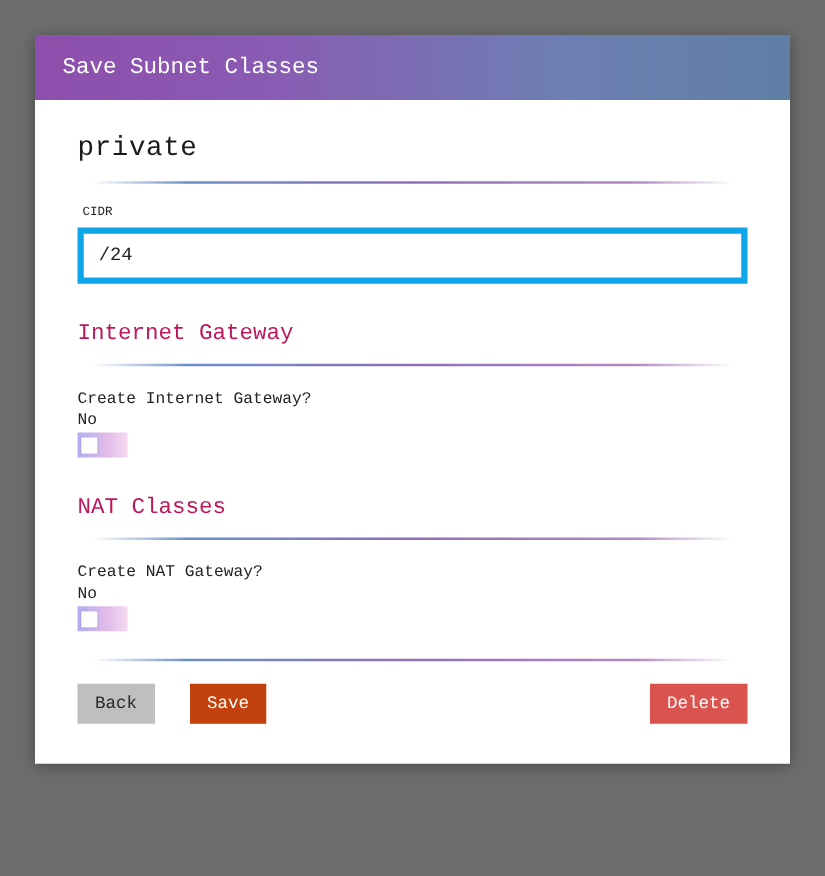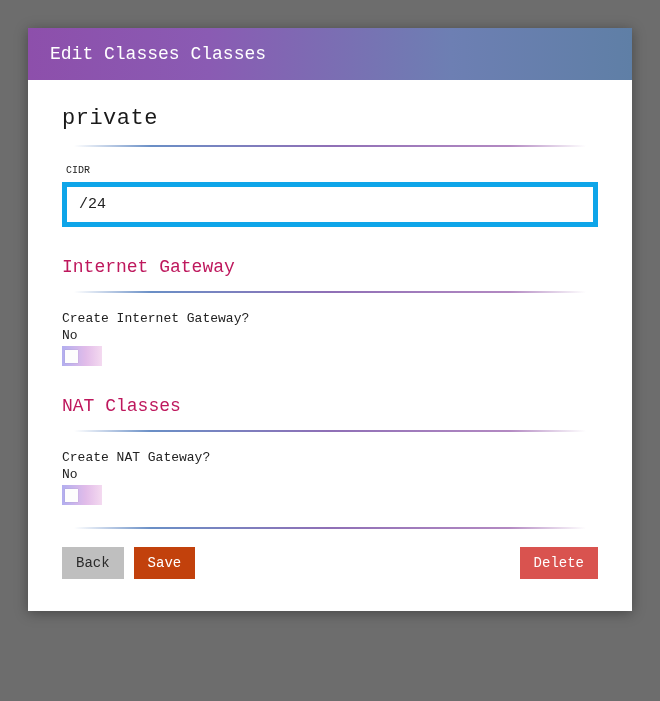--- a/index.html
+++ b/index.html
@@ -96,21 +96,21 @@
       background: #fdfdfd;
       position: absolute;
       top: 3.5px;
       left: 3px;
       box-shadow: 0 0 1px rgba(0,0,0,0.2);
     }
     .footer {
       display: flex;
       align-items: center;
       margin-top: 8px;
-      gap: 10px;
+      gap: 28px;
     }
     .btn {
       font-family: inherit;
       font-size: 14px;
       border: none;
       padding: 8px 14px;
       cursor: pointer;
     }
     .btn-back {
       background: #bfbfbf;
@@ -124,21 +124,21 @@
       background: #d9534f;
       color: #fff;
       margin-left: auto;
     }
   </style>
 </head>
 <body>
 
 <div class="card">
   <div class="header">
-    <span>Edit Classes Classes</span>
+    <span>Save Subnet Classes</span>
   </div>
 
   <div class="body">
 
     <div class="section-title">private</div>
     <hr class="hr-gradient">
 
     <div class="field-label">CIDR</div>
     <input type="text" class="text-input" value="/24" style="">
 

